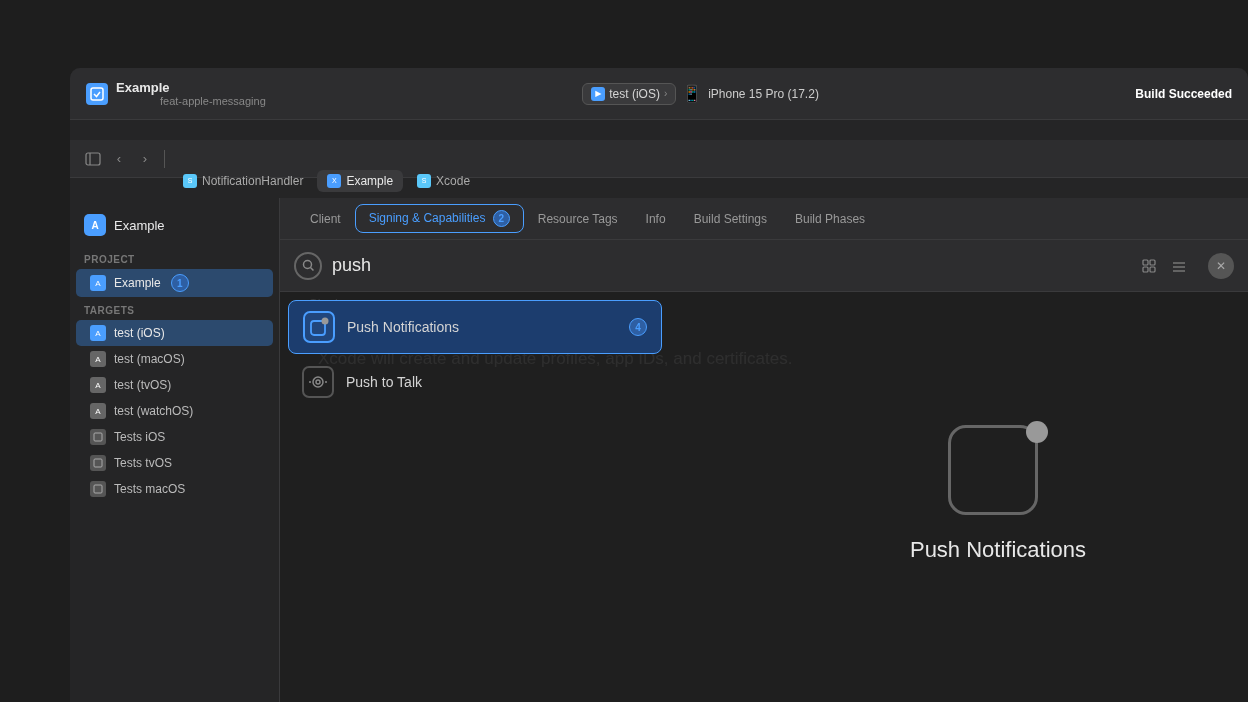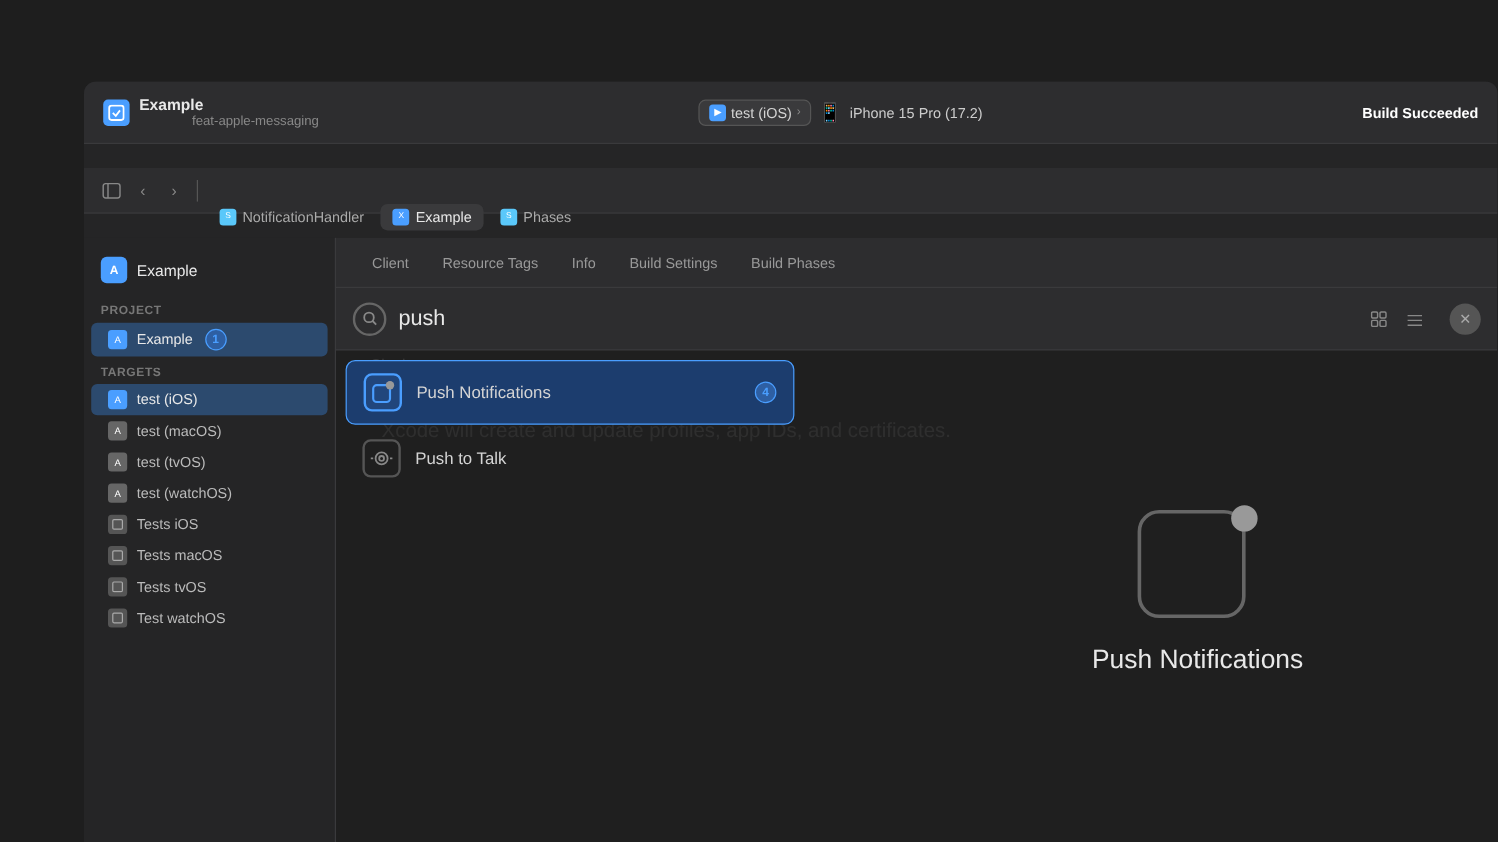--- a/index.html
+++ b/index.html
@@ -613,21 +613,21 @@
     <div class="tab-item">
       <div class="tab-icon" style="background:#5ac8fa;">S</div>
       <span>NotificationHandler</span>
     </div>
     <div class="tab-item active">
       <div class="tab-icon">X</div>
       <span>Example</span>
     </div>
     <div class="tab-item">
       <div class="tab-icon" style="background:#5ac8fa;">S</div>
-      <span>Phases</span>
+      <span>Xcode</span>
     </div>
   </div>
 
   <div class="main-area">
 
     <div class="sidebar">
       <div class="sidebar-header-row">
         <div class="sidebar-app-icon">A</div>
         <span class="sidebar-app-name">Example</span>
       </div>
@@ -661,45 +661,41 @@
           </svg>
         </div>
         <span>Tests iOS</span>
       </div>
       <div class="sidebar-item">
         <div class="sidebar-item-icon test">
           <svg width="10" height="10" viewBox="0 0 10 10" fill="none">
             <rect x="1" y="1" width="8" height="8" rx="1" stroke="#aaa" stroke-width="1" fill="none"></rect>
           </svg>
         </div>
-        <span>Tests macOS</span>
+        <span>Tests tvOS</span>
       </div>
       <div class="sidebar-item">
         <div class="sidebar-item-icon test">
           <svg width="10" height="10" viewBox="0 0 10 10" fill="none">
             <rect x="1" y="1" width="8" height="8" rx="1" stroke="#aaa" stroke-width="1" fill="none"></rect>
           </svg>
         </div>
-        <span>Tests tvOS</span>
-      </div>
-      <div class="sidebar-item">
-        <div class="sidebar-item-icon test">
-          <svg width="10" height="10" viewBox="0 0 10 10" fill="none">
-            <rect x="1" y="1" width="8" height="8" rx="1" stroke="#aaa" stroke-width="1" fill="none"></rect>
-          </svg>
-        </div>
-        <span>Test watchOS</span>
+        <span>Tests macOS</span>
       </div>
     </div>
 
     <div class="content-panel">
 
       <div class="inspector-tabs">
         <div class="inspector-tab">
           <span>Client</span>
+        </div>
+        <div class="inspector-tab active">
+          <span>Signing &amp; Capabilities</span>
+          <span class="inspector-tab-badge">2</span>
         </div>
         <div class="inspector-tab">
           <span>Resource Tags</span>
         </div>
         <div class="inspector-tab">
           <span>Info</span>
         </div>
         <div class="inspector-tab">
           <span>Build Settings</span>
         </div>

